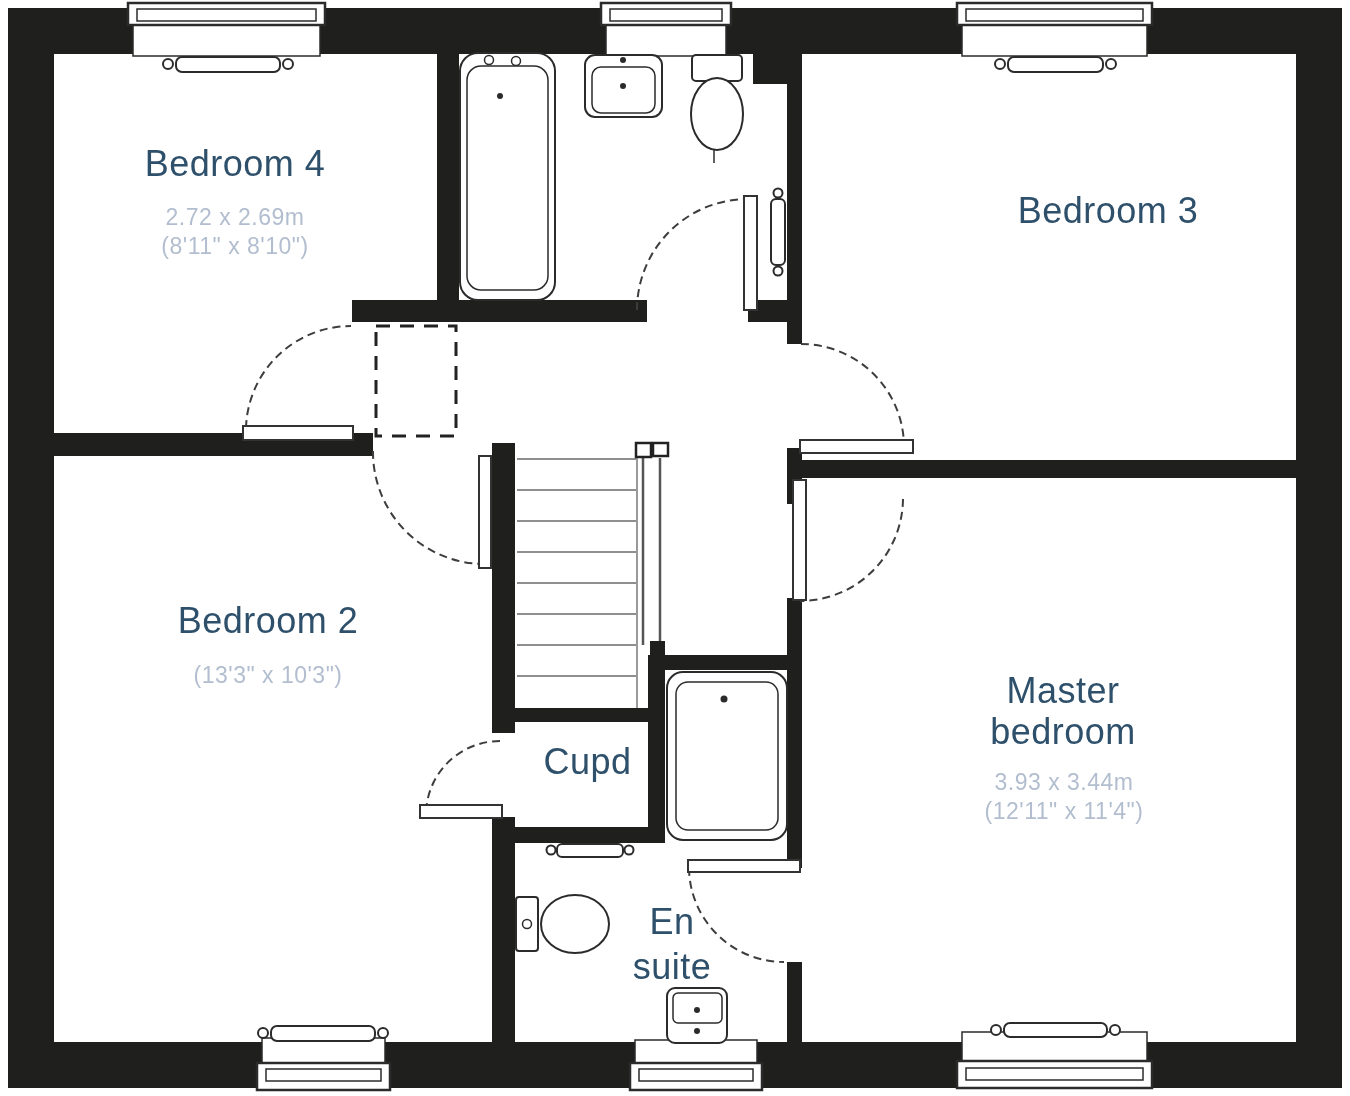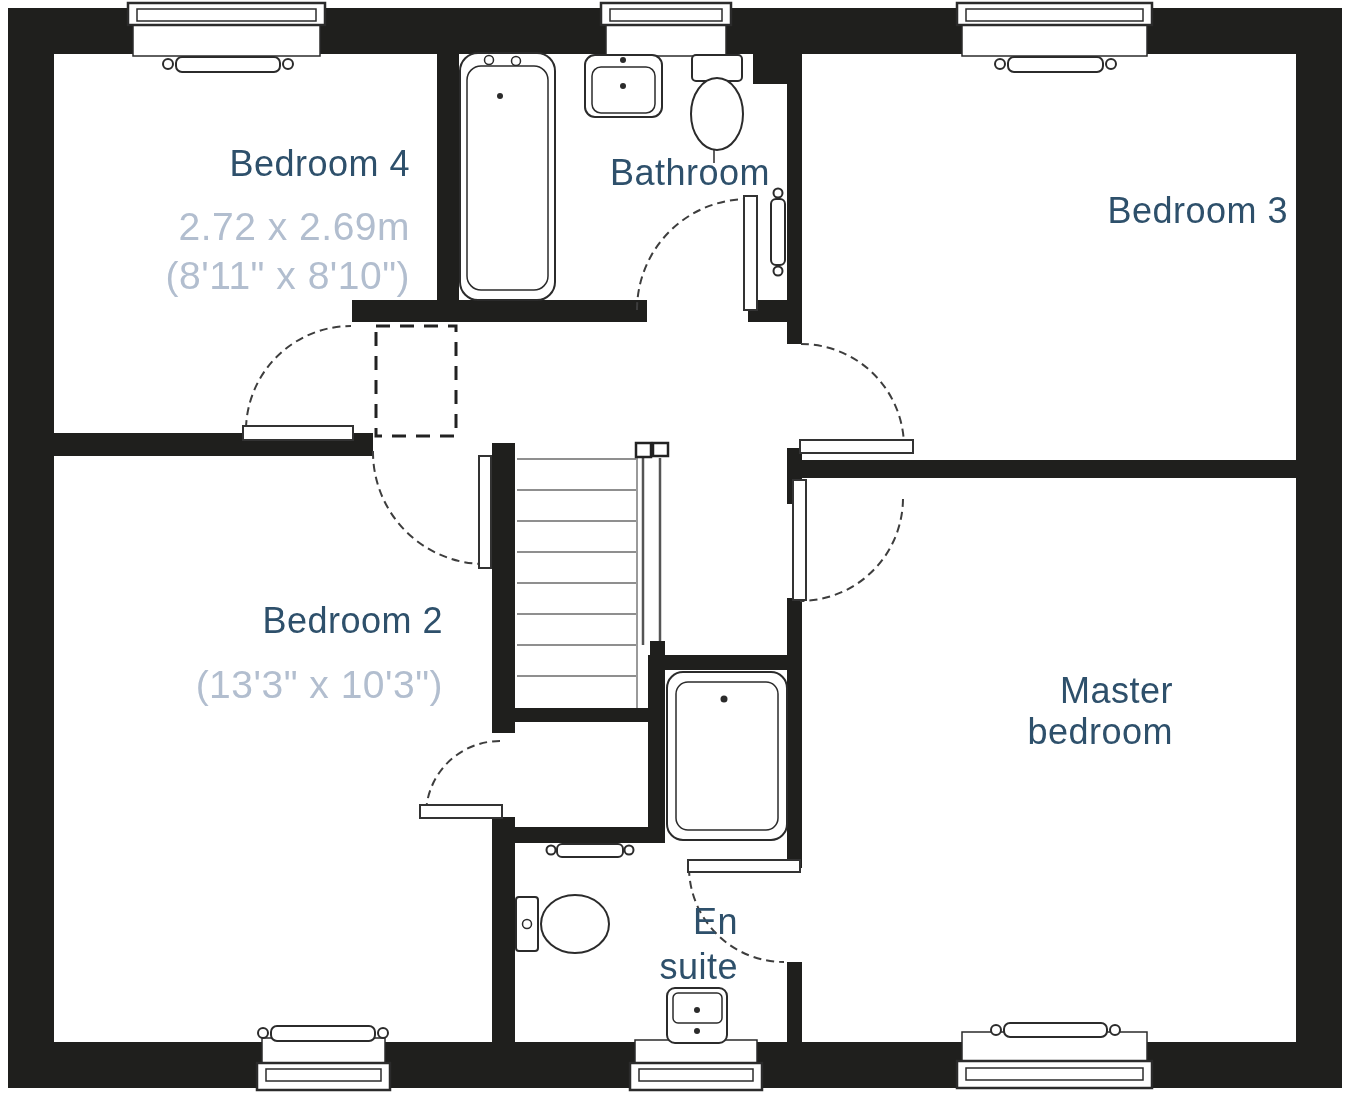--- a/index.html
+++ b/index.html
@@ -1,26 +1,26 @@
 <!DOCTYPE html>
 <html><head>
 <meta charset="utf-8">
 <style>
   html,body{margin:0;padding:0;background:#ffffff;}
   .plan{
     position:relative;width:1350px;height:1096px;background:#fff;
     font-family:"Liberation Sans", sans-serif;overflow:hidden;
   }
   .plan svg{position:absolute;left:0;top:0;}
-  .label{position:absolute;text-align:right;}
+  .label{position:absolute;text-align:center;}
   .name{
     font-size:36px;color:#2e506b;letter-spacing:.5px;line-height:1.14;
   }
   .dims{
-    font-size:39px;color:#b2becf;letter-spacing:.5px;line-height:1.25;
+    font-size:23px;color:#b2becf;letter-spacing:.5px;line-height:1.25;
   }
   .dims div{white-space:nowrap;}
 </style>
 </head>
 <body>
 
 <div class="plan">
 
 <svg width="1350" height="1096" viewBox="0 0 1350 1096">
 
@@ -202,27 +202,31 @@
     </g>
   </g>
 </svg>
 
   <div class="label name" style="left:60px;top:143px;width:350px;">Bedroom 4</div>
   <div class="label dims" style="left:60px;top:203px;width:350px;">
     <div>2.72 x 2.69m</div>
     <div>(8'11" x 8'10")</div>
   </div>
 
-  <div class="label name" style="left:490px;top:152px;width:280px;">Bathroom</div>
 
   <div class="label name" style="left:928px;top:190px;width:360px;">Bedroom 3</div>
 
   <div class="label name" style="left:93px;top:600px;width:350px;">Bedroom 2</div>
   <div class="label dims" style="left:93px;top:661px;width:350px;">
     <div>(13'3" x 10'3")</div>
   </div>
 
+  <div class="label name" style="left:515px;top:741px;width:145px;">Cupd</div>
 
   <div class="label name" style="left:953px;top:670px;width:220px;">Master bedroom</div>
 
   <div class="label name" style="left:606px;top:899px;width:132px;line-height:1.25;">En suite</div>
+  <div class="label dims" style="left:905px;top:768px;width:318px;">
+    <div>3.93 x 3.44m</div>
+    <div>(12'11" x 11'4")</div>
+  </div>
 
 </div>
 
 </body></html>

